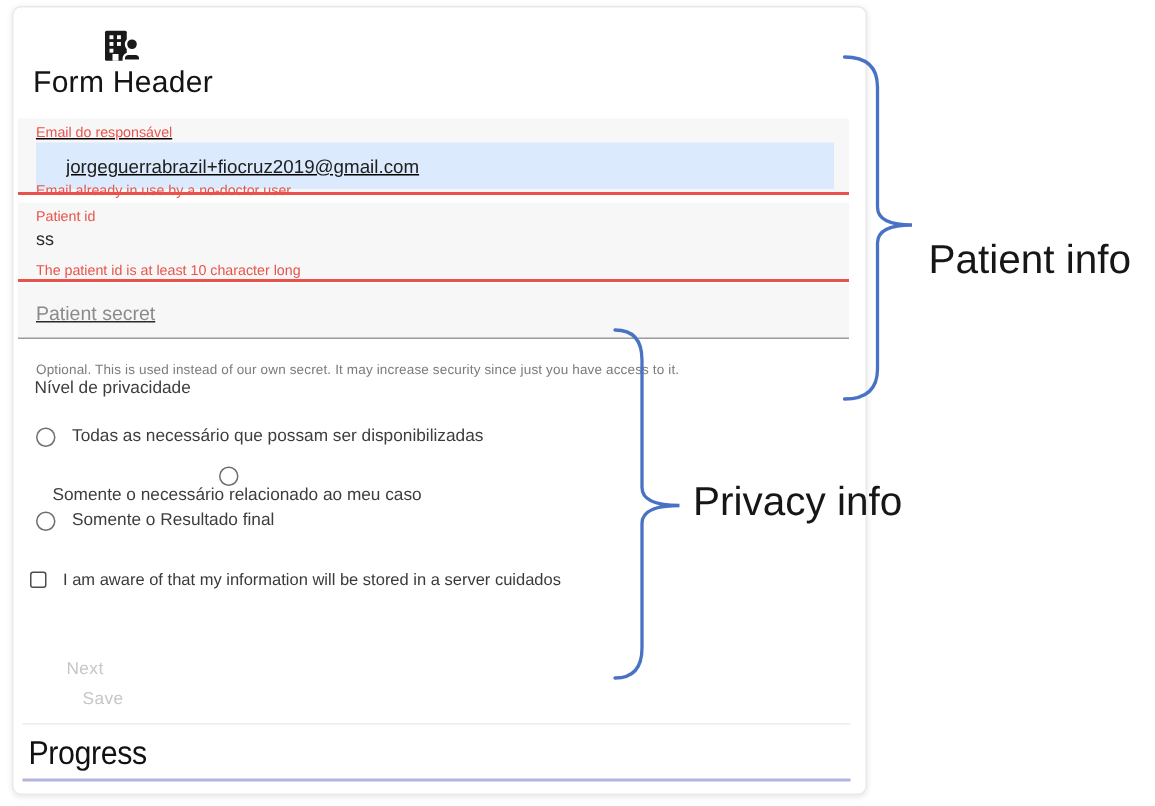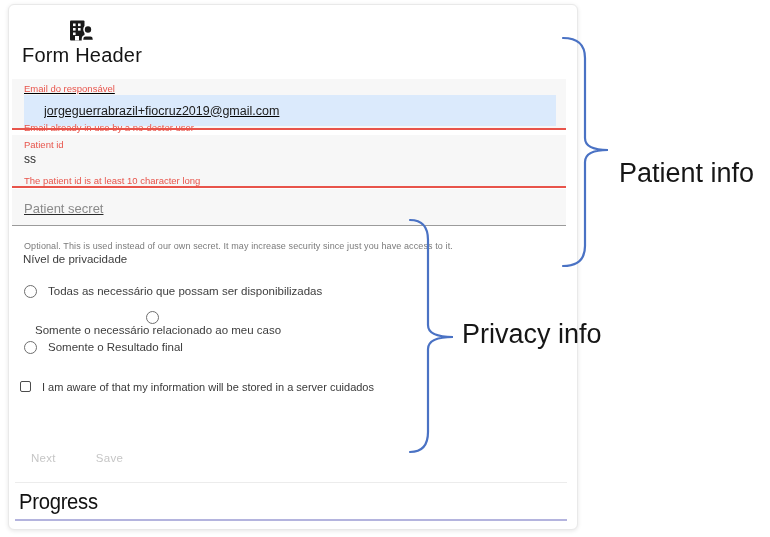--- a/index.html
+++ b/index.html
@@ -41,21 +41,21 @@
   .nivel  { position:absolute; left:14px; top:248px; font-size:11.5px; color:#3d3d3d; }
 
   .radio-row { position:absolute; left:15px; display:flex; align-items:center; height:16px; cursor:pointer; }
   .radio { width:13px; height:13px; border:1.6px solid #6e6e6e; border-radius:50%; background:#fff; flex:0 0 auto; }
   .radio-label { margin-left:11px; font-size:11.5px; color:#3d3d3d; }
 
   .check-row { position:absolute; left:11px; top:374px; display:flex; align-items:center; height:15px; cursor:pointer; }
   .checkbox { width:11px; height:11px; border:1.7px solid #4c4c4c; border-radius:2px; background:#fff; flex:0 0 auto; }
   .check-label { margin-left:11px; font-size:11px; color:#3a3a3a; }
 
-  .btn-row { position:absolute; left:14px; top:443px; display:flex; }
+  .btn-row { position:absolute; left:14px; top:431px; display:flex;flex-direction:column; }
   .btn { font-size:11.5px; color:#c6c6c6; background:none; border:none; padding:4px 8px; font-family:"Liberation Sans", sans-serif; letter-spacing:0.3px; cursor:default; }
   .btn + .btn { margin-left:24px; }
 
   .divider { position:absolute; left:6px; top:477px; width:552px; height:1px; background:#ececec; }
 
   .progress-title { position:absolute; left:10px; top:484px; font-size:22px; font-weight:500; color:#111; letter-spacing:-0.3px; transform:scaleX(0.92); transform-origin:left; }
   .progress-line  { position:absolute; left:6px; top:514px; width:552px; height:2px; background:#b4b4de; }
 
   
   .brace { position:absolute; pointer-events:none; }

